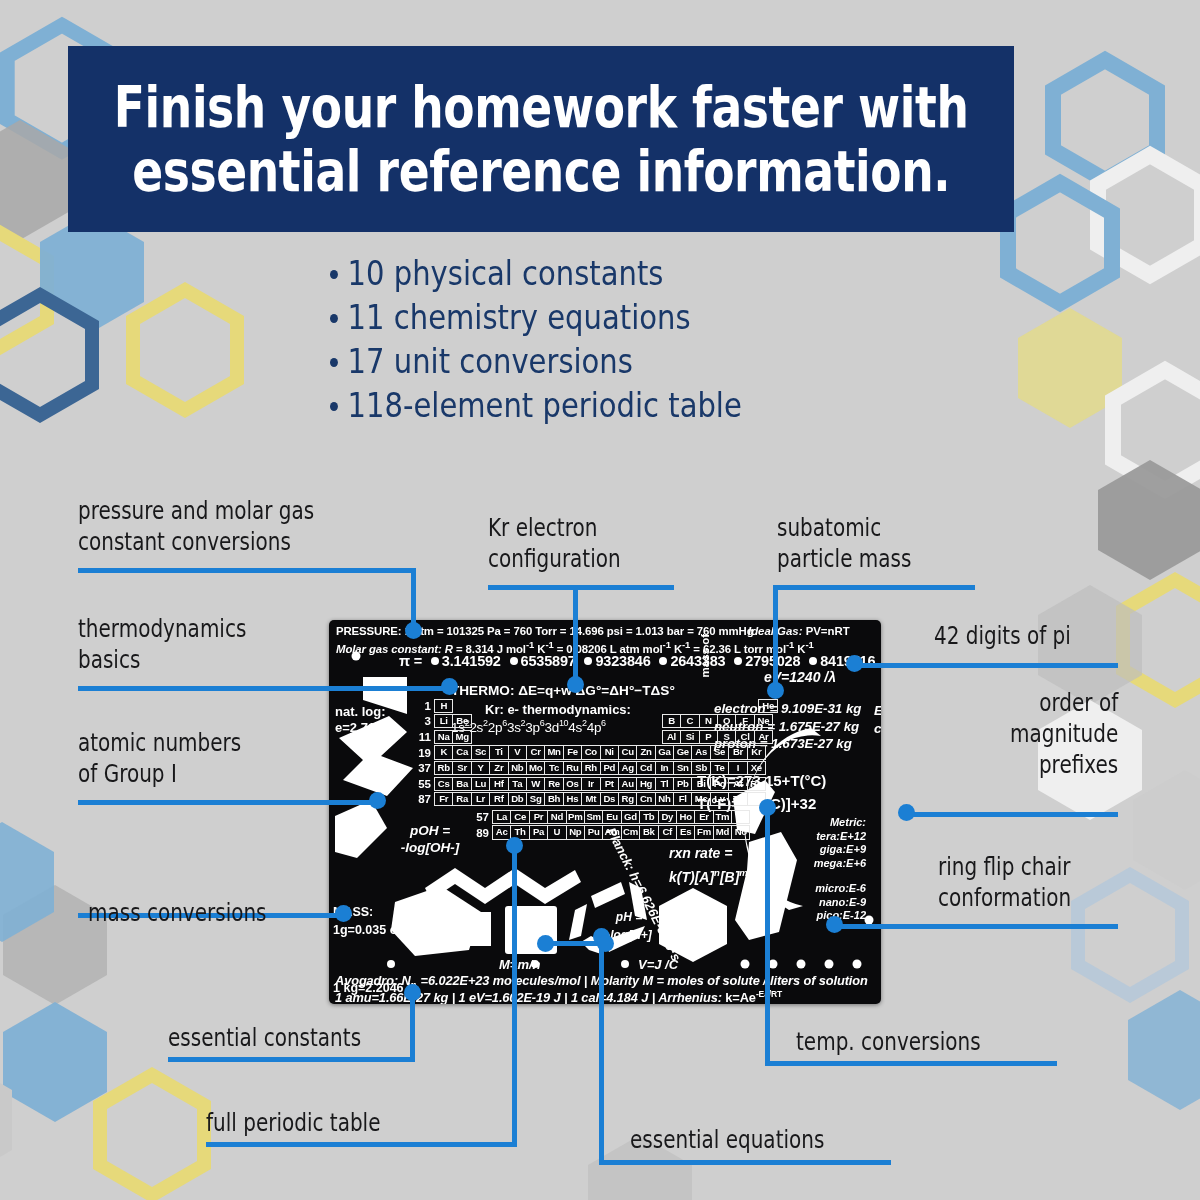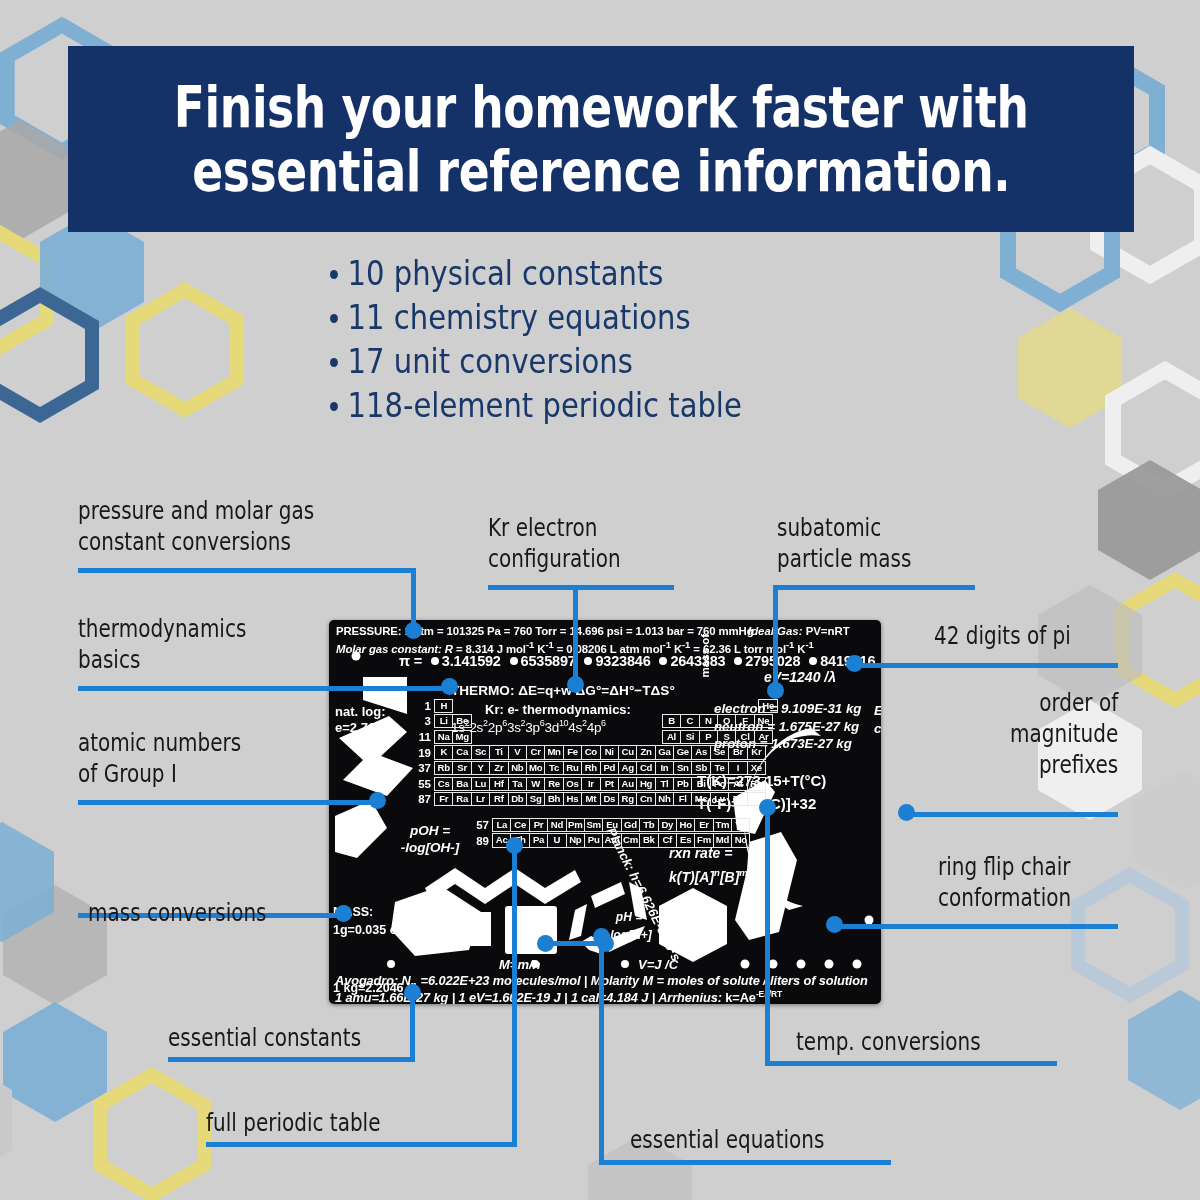--- a/index.html
+++ b/index.html
@@ -8,21 +8,21 @@
     background:#cfcfcf;
     font-family:"Liberation Sans",sans-serif;
   }
   #stage{position:absolute;inset:0;width:1200px;height:1200px;}
 
   
   .hexlayer{position:absolute;inset:0;width:1200px;height:1200px;z-index:0;}
 
   
   .banner{
-    position:absolute;left:68px;top:46px;width:1066px;height:186px;
+    position:absolute;left:68px;top:46px;width:946px;height:186px;
     background:#143168;z-index:3;
     display:flex;flex-direction:column;align-items:center;justify-content:center;
   }
   .banner .line{
     color:#ffffff;
     font-family:"DejaVu Sans",sans-serif;
     font-weight:bold;
     font-size:57px;
     line-height:64px;
     letter-spacing:-0.5px;
@@ -129,21 +129,21 @@
   .ptable{position:absolute;left:80px;top:78px;z-index:2;}
   .prow{display:flex;height:15.6px;align-items:center;}
   .pnum{width:22px;text-align:right;font-size:11.5px;font-weight:bold;padding-right:3px;color:#fff;}
   .pc{
     width:19.4px;height:14.2px;margin-right:-1px;
     border:1px solid #e9e9e9;box-sizing:border-box;
     font-size:9.6px;line-height:12.2px;text-align:center;color:#ffffff;font-weight:bold;
     letter-spacing:-0.3px;overflow:hidden;
   }
   .pc.blank{border:none;background:transparent;}
-  .prow.lan{margin-top:10px;}
+  .prow.lan{margin-top:2px;}
 </style>
 </head>
 <body>
 
 <div id="stage">
 
   <svg class="hexlayer" viewBox="0 0 1200 1200" xmlns="http://www.w3.org/2000/svg">
     <defs>
       <g id="hx">
           <polygon points="0,-60 52,-30 52,30 0,60 -52,30 -52,-30"></polygon>
@@ -410,20 +410,30 @@
     <div class="txt t-eh">
       <div>E = hν</div>
       <div>c = λν</div>
     </div>
 
     <div class="txt t-tk">T(K)=273.15+T(°C)</div>
     <div class="txt t-tf">
       <span>T(°F)=</span><span class="frac"><i>9</i><i class="dn">5</i></span><span>[T(°C)]+32</span>
     </div>
 
+    <div class="txt t-metric">
+      <div>Metric:</div>
+      <div>tera:E+12</div>
+      <div>giga:E+9</div>
+      <div>mega:E+6</div>
+      <div style="height:12px;"></div>
+      <div>micro:E-6</div>
+      <div>nano:E-9</div>
+      <div>pico:E-12</div>
+    </div>
 
     <div class="txt t-planck">Planck: h=6.626E-34 J·s</div>
 
     <div class="txt t-rxn">
       <div>rxn rate =</div>
       <div>k(T)[A]<sup>n</sup>[B]<sup>m</sup></div>
     </div>
 
     <div class="txt t-ph">
       <div>pH =</div>

